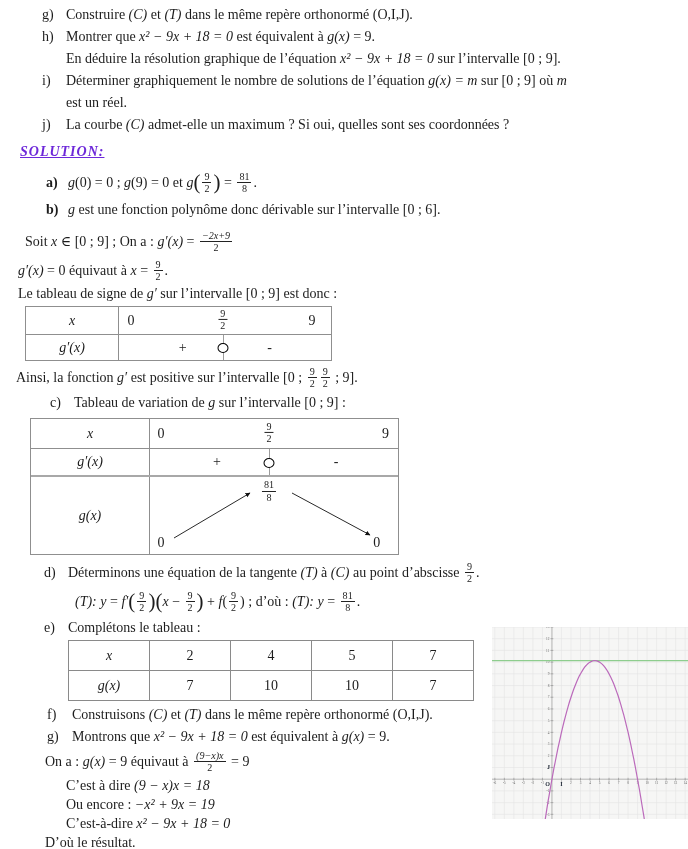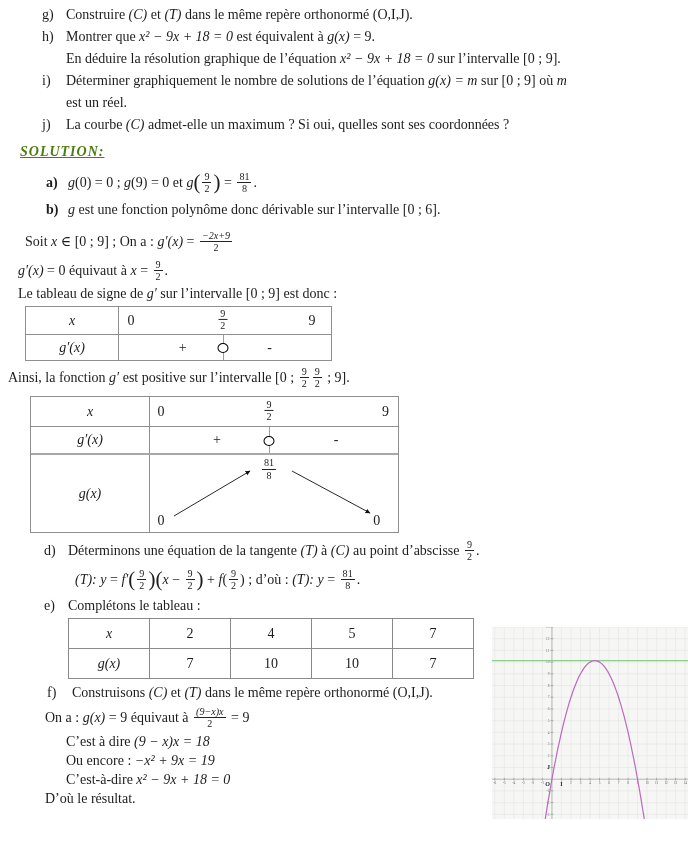--- a/index.html
+++ b/index.html
@@ -24,21 +24,21 @@
   .h30{height:30px;line-height:30px;}
   .h24{height:24px;line-height:24px;}
   .h32{height:32px;line-height:32px;}
   .h28{height:28px;line-height:28px;}
   .h26{height:26px;line-height:26px;}
   .h22{height:22px;line-height:22px;}
   .h20{height:20px;line-height:20px;}
   .h19{height:19px;line-height:19px;}
   .ind-soit{padding-left:25px;}
   .ind-18{padding-left:18px;}
-  .ind-16{padding-left:8px;}
+  .ind-16{padding-left:16px;}
   .ind-50{padding-left:50px;}
   .ind-44{padding-left:44px;}
   .ind-75{padding-left:75px;}
   .ind-47{padding-left:47px;}
   .ind-45{padding-left:45px;}
   .ind-66{padding-left:66px;}
   
   .stbl{position:relative;border:1px solid #8f8f8f;background:#fff;}
   .sign-tbl{width:305px;margin:2px 0 2px 25px;}
   .var-tbl{width:367px;margin:4px 0 0 30px;}
@@ -68,21 +68,21 @@
 
   <div style="padding-top:4px">
     <div class="qline"><span class="lab">g)</span><span><span>Construire </span><span class="mi">(C)</span><span> et </span><span class="mi">(T)</span><span> dans le même repère orthonormé (O,I,J).</span></span></div>
     <div class="qline"><span class="lab">h)</span><span><span>Montrer que </span><span class="mi">x² − 9x + 18 = 0</span><span> est équivalent à </span><span class="mi">g(x)</span><span> = 9.</span></span></div>
     <div class="qline"><span class="lab"></span><span><span>En déduire la résolution graphique de l’équation </span><span class="mi">x² − 9x + 18 = 0</span><span> sur l’intervalle [0 ; 9].</span></span></div>
     <div class="qline"><span class="lab">i)</span><span><span>Déterminer graphiquement le nombre de solutions de l’équation </span><span class="mi">g(x) = m</span><span> sur [0 ; 9] où </span><span class="mi">m</span></span></div>
     <div class="qline"><span class="lab"></span><span><span>est un réel.</span></span></div>
     <div class="qline"><span class="lab">j)</span><span><span>La courbe </span><span class="mi">(C)</span><span> admet-elle un maximum ? Si oui, quelles sont ses coordonnées ?</span></span></div>
   </div>
 
-  <div class="sol-heading" id="solhead" style="color: #4d7c0f;">SOLUTION:</div>
+  <div class="sol-heading" id="solhead" style="color: #6d28d9;">SOLUTION:</div>
 
   <div class="ln ab-line h30" style="margin-top:6px"><span class="lab bold">a)</span><span><span class="mi">g</span><span>(0) = 0 ; </span><span class="mi">g</span><span>(9) = 0 et </span><span class="mi">g</span><span class="bigp">(</span><span class="frac">
           <span class="fn">9</span>
           <span class="fd">2</span>
         </span><span class="bigp">)</span><span> = </span><span class="frac">
           <span class="fn">81</span>
           <span class="fd">8</span>
         </span><span>.</span></span></div>
   <div class="ln ab-line h24"><span class="lab bold">b)</span><span><span class="mi">g</span><span> est une fonction polynôme donc dérivable sur l’intervalle [0 ; 6].</span></span></div>
 
@@ -123,20 +123,21 @@
     </div>
   </div>
 
   <div class="ln ind-16 h28" style="margin-top:3px"><span>Ainsi, la fonction </span><span class="mi">g′</span><span> est positive sur l’intervalle [0 ; </span><span class="frac">
         <span class="fn">9</span>
         <span class="fd">2</span>
       </span><span class="frac">
         <span class="fn">9</span>
         <span class="fd">2</span>
       </span><span> ; 9].</span></div>
+  <div class="ln ind-50 h22"><span class="lab">c)</span><span><span>Tableau de variation de </span><span class="mi">g</span><span> sur l’intervalle [0 ; 9] :</span></span></div>
 
   <div class="stbl var-tbl">
     <div class="strow" style="height:29px">
       <div class="sthead">
           <span class="mi">x</span>
         </div>
       <div class="stval">
         <span class="cL" style="left:3%"><span>0</span></span>
         <span class="cC" style="left:48%"><span class="frac">
               <span class="fn">9</span>
@@ -212,20 +213,21 @@
       <td><span class="mi">g(x)</span></td>
       <td>7</td>
       <td>10</td>
       <td>10</td>
       <td>7</td>
     </tr>
   </tbody>
     </table>
 
   <div class="ln ind-47 h22" style="margin-top:3px"><span class="lab" style="width:25px">f)</span><span><span>Construisons </span><span class="mi">(C)</span><span> et </span><span class="mi">(T)</span><span> dans le même repère orthonormé (O,I,J).</span></span></div>
+  <div class="ln ind-47 h22"><span class="lab" style="width:25px">g)</span><span><span>Montrons que </span><span class="mi">x² − 9x + 18 = 0</span><span> est équivalent à </span><span class="mi">g(x)</span><span> = 9.</span></span></div>
   <div class="ln ind-45 h28"><span>On a : </span><span class="mi">g(x)</span><span> = 9 équivaut à </span><span class="frac">
         <span class="fn mi">(9−x)x</span>
         <span class="fd">2</span>
       </span><span> = 9</span></div>
   <div class="ln ind-66 h19"><span>C’est à dire </span><span class="mi">(9 − x)x = 18</span></div>
   <div class="ln ind-66 h19"><span>Ou encore : </span><span class="mi">−x² + 9x = 19</span></div>
   <div class="ln ind-66 h19"><span>C’est-à-dire </span><span class="mi">x² − 9x + 18 = 0</span></div>
   <div class="ln ind-45 h20"><span>D’où le résultat.</span></div>
 
   <div class="graph">

